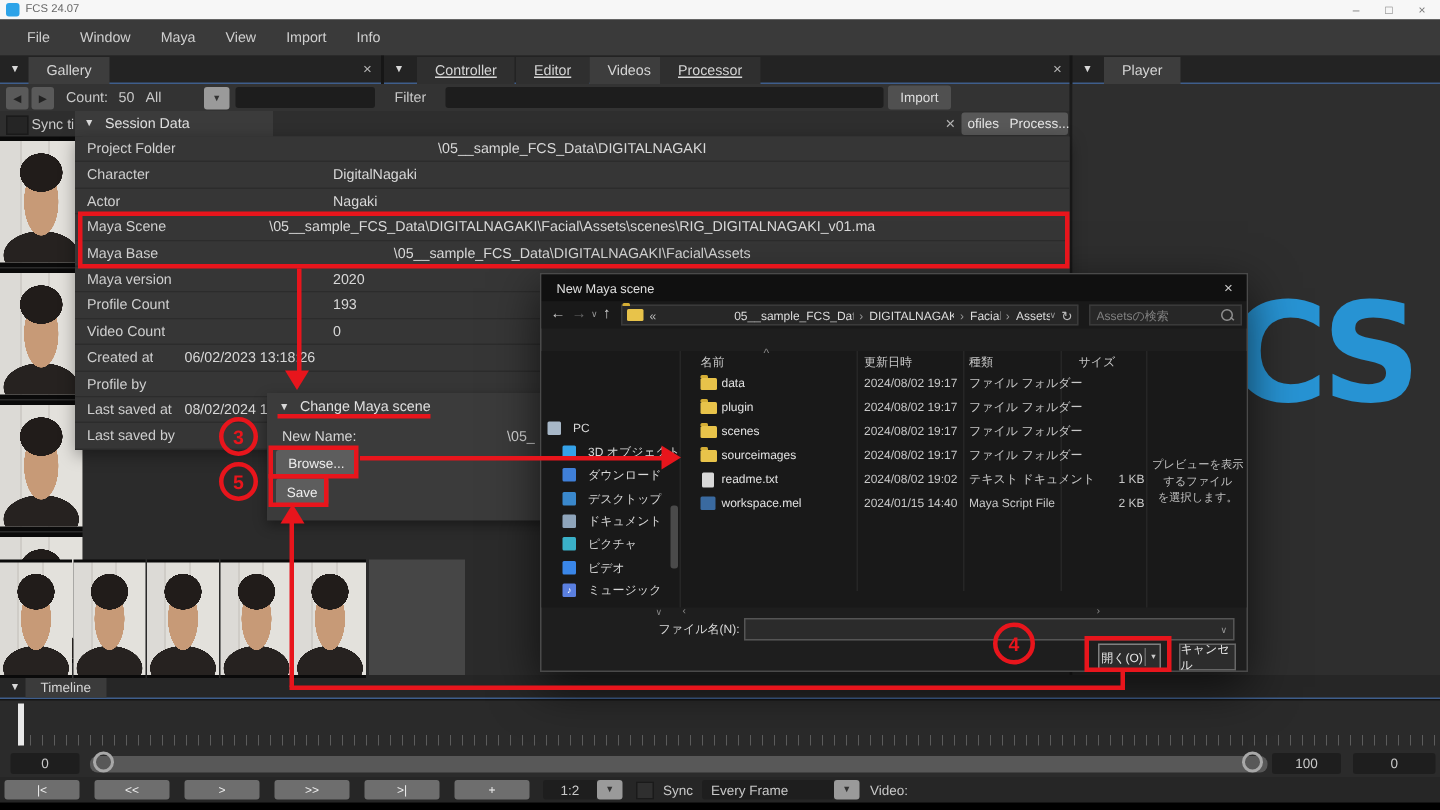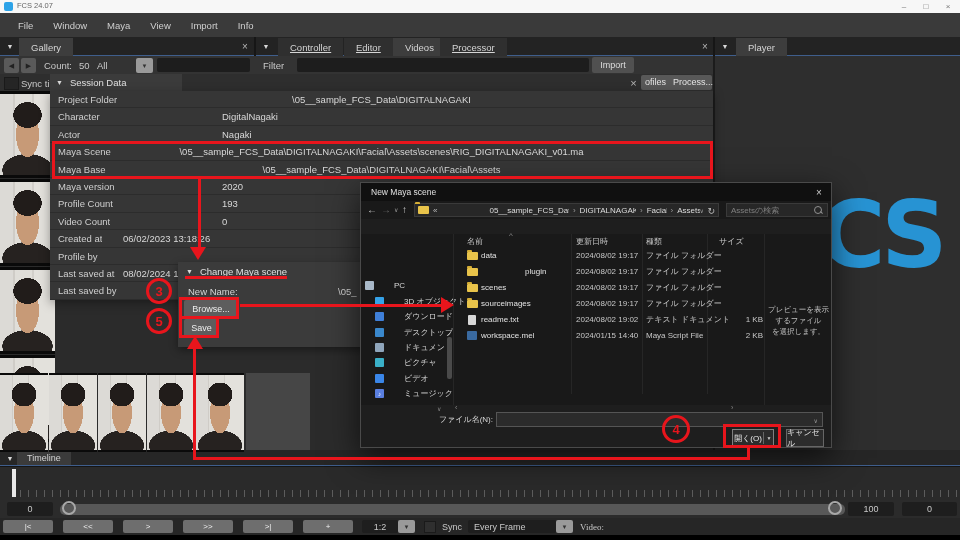--- a/index.html
+++ b/index.html
@@ -69,21 +69,21 @@
   .chsec{left:178px;top:262px;width:535px;height:85px;background:#3b3b3b;z-index:12;box-shadow:0 3px 8px rgba(0,0,0,.4);}
   .chbtn{background:#5d5d5d;border-radius:2px;color:#eee;font-size:9px;z-index:13;}
 
   
   .dlg{left:360px;top:182px;width:472px;height:266px;background:#1e1e1e;border:1px solid #4a4a4a;box-sizing:border-box;z-index:20;box-shadow:0 10px 30px rgba(0,0,0,.65);font-size:8px;color:#d8d8d8;}
   .dtitle{left:0;top:0;width:470px;height:18px;background:#101010;}
   .dnav{left:0;top:18px;width:470px;height:18px;background:#191919;}
   .dfield{background:#272727;border:1px solid #3a3a3a;box-sizing:border-box;height:14px;}
   .dtool{left:0;top:36px;width:470px;height:15px;background:#1f1f1f;}
   .dmain{left:0;top:51px;width:470px;height:171px;background:#191919;}
-  .ditem{position:absolute;height:13px;display:flex;align-items:center;gap:20px;color:#d8d8d8;}
+  .ditem{position:absolute;height:13px;display:flex;align-items:center;gap:8px;color:#d8d8d8;}
   .dico{width:9px;height:9px;border-radius:1px;flex:0 0 auto;}
   .fl-sep{position:absolute;top:0;width:1px;height:171px;background:#262626;}
   .fhdr{position:absolute;top:0;color:#c8c8c8;}
   .frow{position:absolute;left:92px;width:313px;height:15.7px;}
   .fcell{position:absolute;top:0;line-height:15.7px;color:#c8c8c8;white-space:nowrap;}
   .folder{position:absolute;left:14px;top:4px;width:11px;height:8px;background:#e8c34a;border-radius:1px;}
   .folder:before{content:"";position:absolute;left:0;top:-2px;width:5px;height:2px;background:#d4ad35;border-radius:1px 1px 0 0;}
   .ficon-txt{position:absolute;left:15px;top:3px;width:8px;height:10px;background:#d8d8d8;border-radius:1px;}
   .ficon-mel{position:absolute;left:14px;top:3px;width:10px;height:9px;background:#3a6aa0;border-radius:1px;}
   .dbtn{background:#2c2c2c;border:1px solid #808080;box-sizing:border-box;color:#e8e8e8;font-size:8px;}
@@ -359,21 +359,21 @@
 
       <div class="frow" style="top:14px;">
           <span class="folder"></span>
           <span class="fcell" style="left:28px;color:#e2e2e2;">data</span>
           <span class="fcell" style="left:123px;">2024/08/02 19:17</span>
           <span class="fcell" style="left:193px;">ファイル フォルダー</span>
           <span class="fcell" style="left:250px;width:60px;text-align:right;"></span>
         </div>
       <div class="frow" style="top:30px;">
           <span class="folder"></span>
-          <span class="fcell" style="left:28px;color:#e2e2e2;margin-left:44px;">plugin</span>
+          <span class="fcell" style="left:28px;color:#e2e2e2;">plugin</span>
           <span class="fcell" style="left:123px;">2024/08/02 19:17</span>
           <span class="fcell" style="left:193px;">ファイル フォルダー</span>
           <span class="fcell" style="left:250px;width:60px;text-align:right;"></span>
         </div>
       <div class="frow" style="top:46px;">
           <span class="folder"></span>
           <span class="fcell" style="left:28px;color:#e2e2e2;">scenes</span>
           <span class="fcell" style="left:123px;">2024/08/02 19:17</span>
           <span class="fcell" style="left:193px;">ファイル フォルダー</span>
           <span class="fcell" style="left:250px;width:60px;text-align:right;"></span>
@@ -450,21 +450,21 @@
       <span>▼</span>
     </div>
   <div class="a" style="left:424px;top:521px;width:12px;height:12px;background:#2f2f2f;border:1px solid #1a1a1a;box-sizing:border-box;"></div>
   <div class="a lbl nw" style="left:442px;top:522px;font-size:9px;">Sync</div>
   <div class="a valbox vcen" style="left:468px;top:520px;width:88px;height:13px;">
       <span class="nw" style="margin-left:6px;font-size:9px;">Every Frame</span>
     </div>
   <div class="a dropbtn cen" style="left:556px;top:520px;width:17px;height:13px;">
       <span>▼</span>
     </div>
-  <div class="a lbl nw" style="left:580px;top:522px;font-size:9px;font-family:Liberation Serif, serif;">Video:</div>
+  <div class="a lbl nw" style="left:580px;top:522px;font-size:9px;">Video:</div>
   <div class="a blackbar"></div>
 
   <div class="a ann rrect" style="left:52px;top:141px;width:661px;height:38px;"></div>
   <div class="a ann rline" style="left:198px;top:179px;width:3px;height:70px;"></div>
   <div class="a ann ah-down" style="left:190px;top:247px;"></div>
   <div class="a ann rline" style="left:185px;top:276px;width:102px;height:3px;"></div>
   <div class="a ann rcirc" style="left:146px;top:278px;width:26px;height:26px;">3</div>
   <div class="a ann rrect" style="left:179px;top:297px;width:60px;height:22px;"></div>
   <div class="a ann rline" style="left:240px;top:304px;width:202px;height:3px;"></div>
   <div class="a ann ah-right" style="left:441px;top:297px;"></div>

